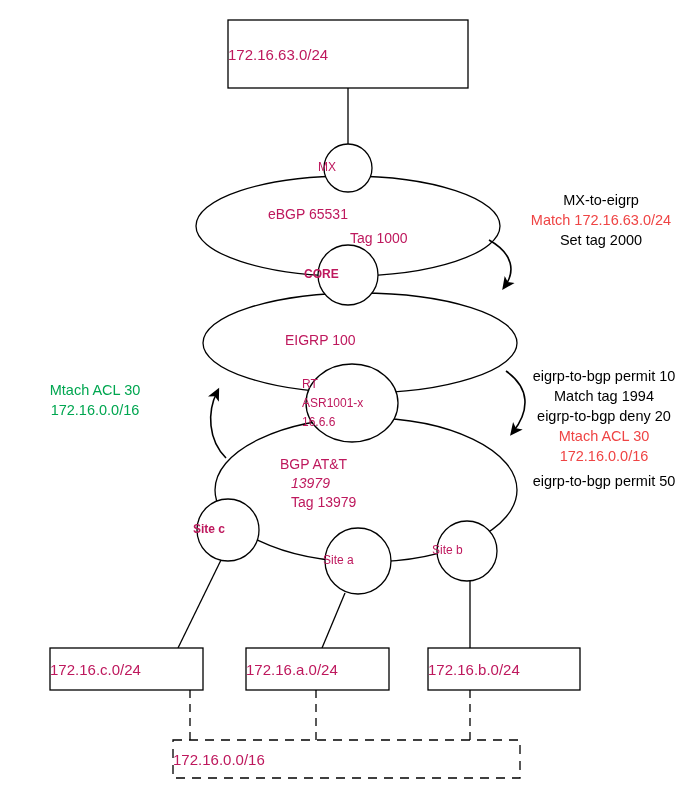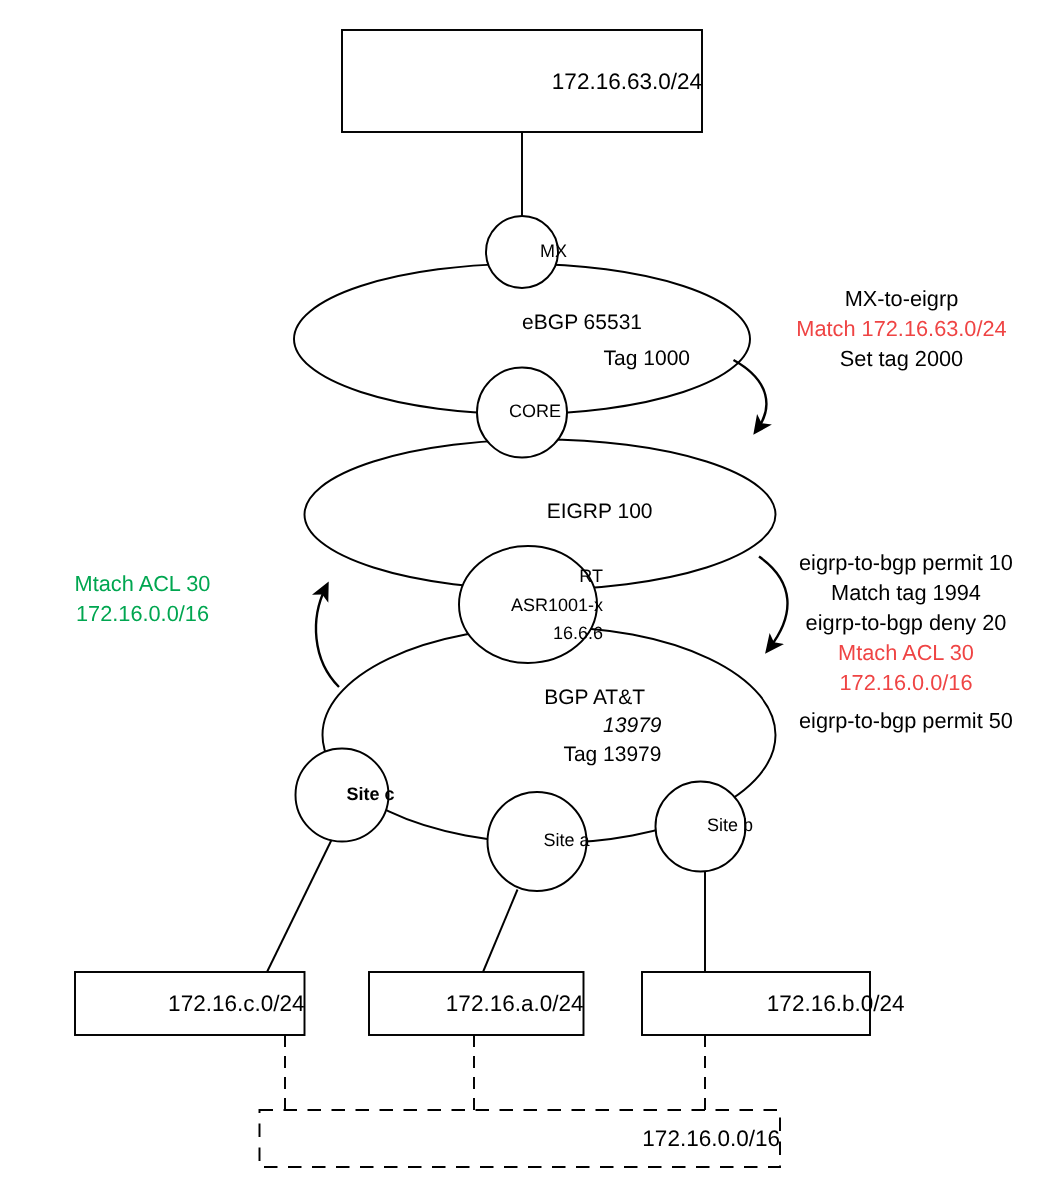--- a/index.html
+++ b/index.html
@@ -47,25 +47,25 @@
     fill: none;
     stroke-dasharray: 8 6;
   }
   .arrow-curve {
     stroke: #000000;
     stroke-width: 1.6;
     fill: none;
   }
   .lbl {
     position: absolute;
-    text-align: right;
+    text-align: left;
     white-space: pre;
     line-height: 1.32;
     font-size: 14.5px;
-    color: #000000;
+    color: #be185d;
   }
   .lbl-node {
     font-size: 12px;
   }
   .lbl-cloud {
     font-size: 14px;
   }
   .lbl-box {
     font-size: 15px;
   }
@@ -133,39 +133,39 @@
   </svg>
 
   <div class="lbl lbl-box" style="left:228px; top:45px; width:240px;">172.16.63.0/24</div>
 
   <div class="lbl lbl-node" style="left:318px; top:160px; width:60px;">MX</div>
 
   <div class="lbl lbl-cloud" style="left:268px; top:205px; width:160px;">eBGP 65531</div>
 
   <div class="lbl lbl-cloud" style="left:350px; top:229px; width:110px;">Tag 1000</div>
 
-  <div class="lbl lbl-node" style="left:314px; top:267px; width:60px;">CORE</div>
+  <div class="lbl lbl-node" style="left:304px; top:267px; width:60px;font-weight:bold;">CORE</div>
 
   <div class="lbl lbl-cloud" style="left:285px; top:331px; width:150px;">EIGRP 100</div>
 
   <div class="lbl lbl-node" style="left:302px; top:377px; width:100px;">RT</div>
   <div class="lbl lbl-node" style="left:302px; top:396px; width:100px;">ASR1001-x</div>
   <div class="lbl lbl-node" style="left:302px; top:415px; width:100px;">16.6.6</div>
 
   <div class="lbl lbl-cloud" style="left:280px; top:455px; width:150px;">BGP AT&amp;T</div>
   <div class="lbl lbl-cloud" style="left:291px; top:474px; width:150px;font-style:italic;">13979</div>
   <div class="lbl lbl-cloud" style="left:291px; top:493px; width:150px;">Tag 13979</div>
 
   <div class="lbl lbl-node" style="left:193px; top:522px; width:70px;font-weight:bold;">Site c</div>
   <div class="lbl lbl-node" style="left:323px; top:553px; width:70px;">Site a</div>
   <div class="lbl lbl-node" style="left:432px; top:543px; width:70px;">Site b</div>
 
   <div class="lbl lbl-box" style="left:50px; top:660px; width:153px;">172.16.c.0/24</div>
   <div class="lbl lbl-box" style="left:246px; top:660px; width:143px;">172.16.a.0/24</div>
-  <div class="lbl lbl-box" style="left:428px; top:660px; width:152px;padding-left:23px;">172.16.b.0/24</div>
+  <div class="lbl lbl-box" style="left:428px; top:660px; width:152px;">172.16.b.0/24</div>
 
   <div class="lbl lbl-box" style="left:173px; top:750px; width:347px;">172.16.0.0/16</div>
 
   <div class="ann" style="left:508px; top:190px; width:186px;">
     <span class="ann-line">MX-to-eigrp</span>
     <span class="ann-line red">Match 172.16.63.0/24</span>
     <span class="ann-line">Set tag 2000</span>
   </div>
 
   <div class="ann" style="left:512px; top:366px; width:184px;">

